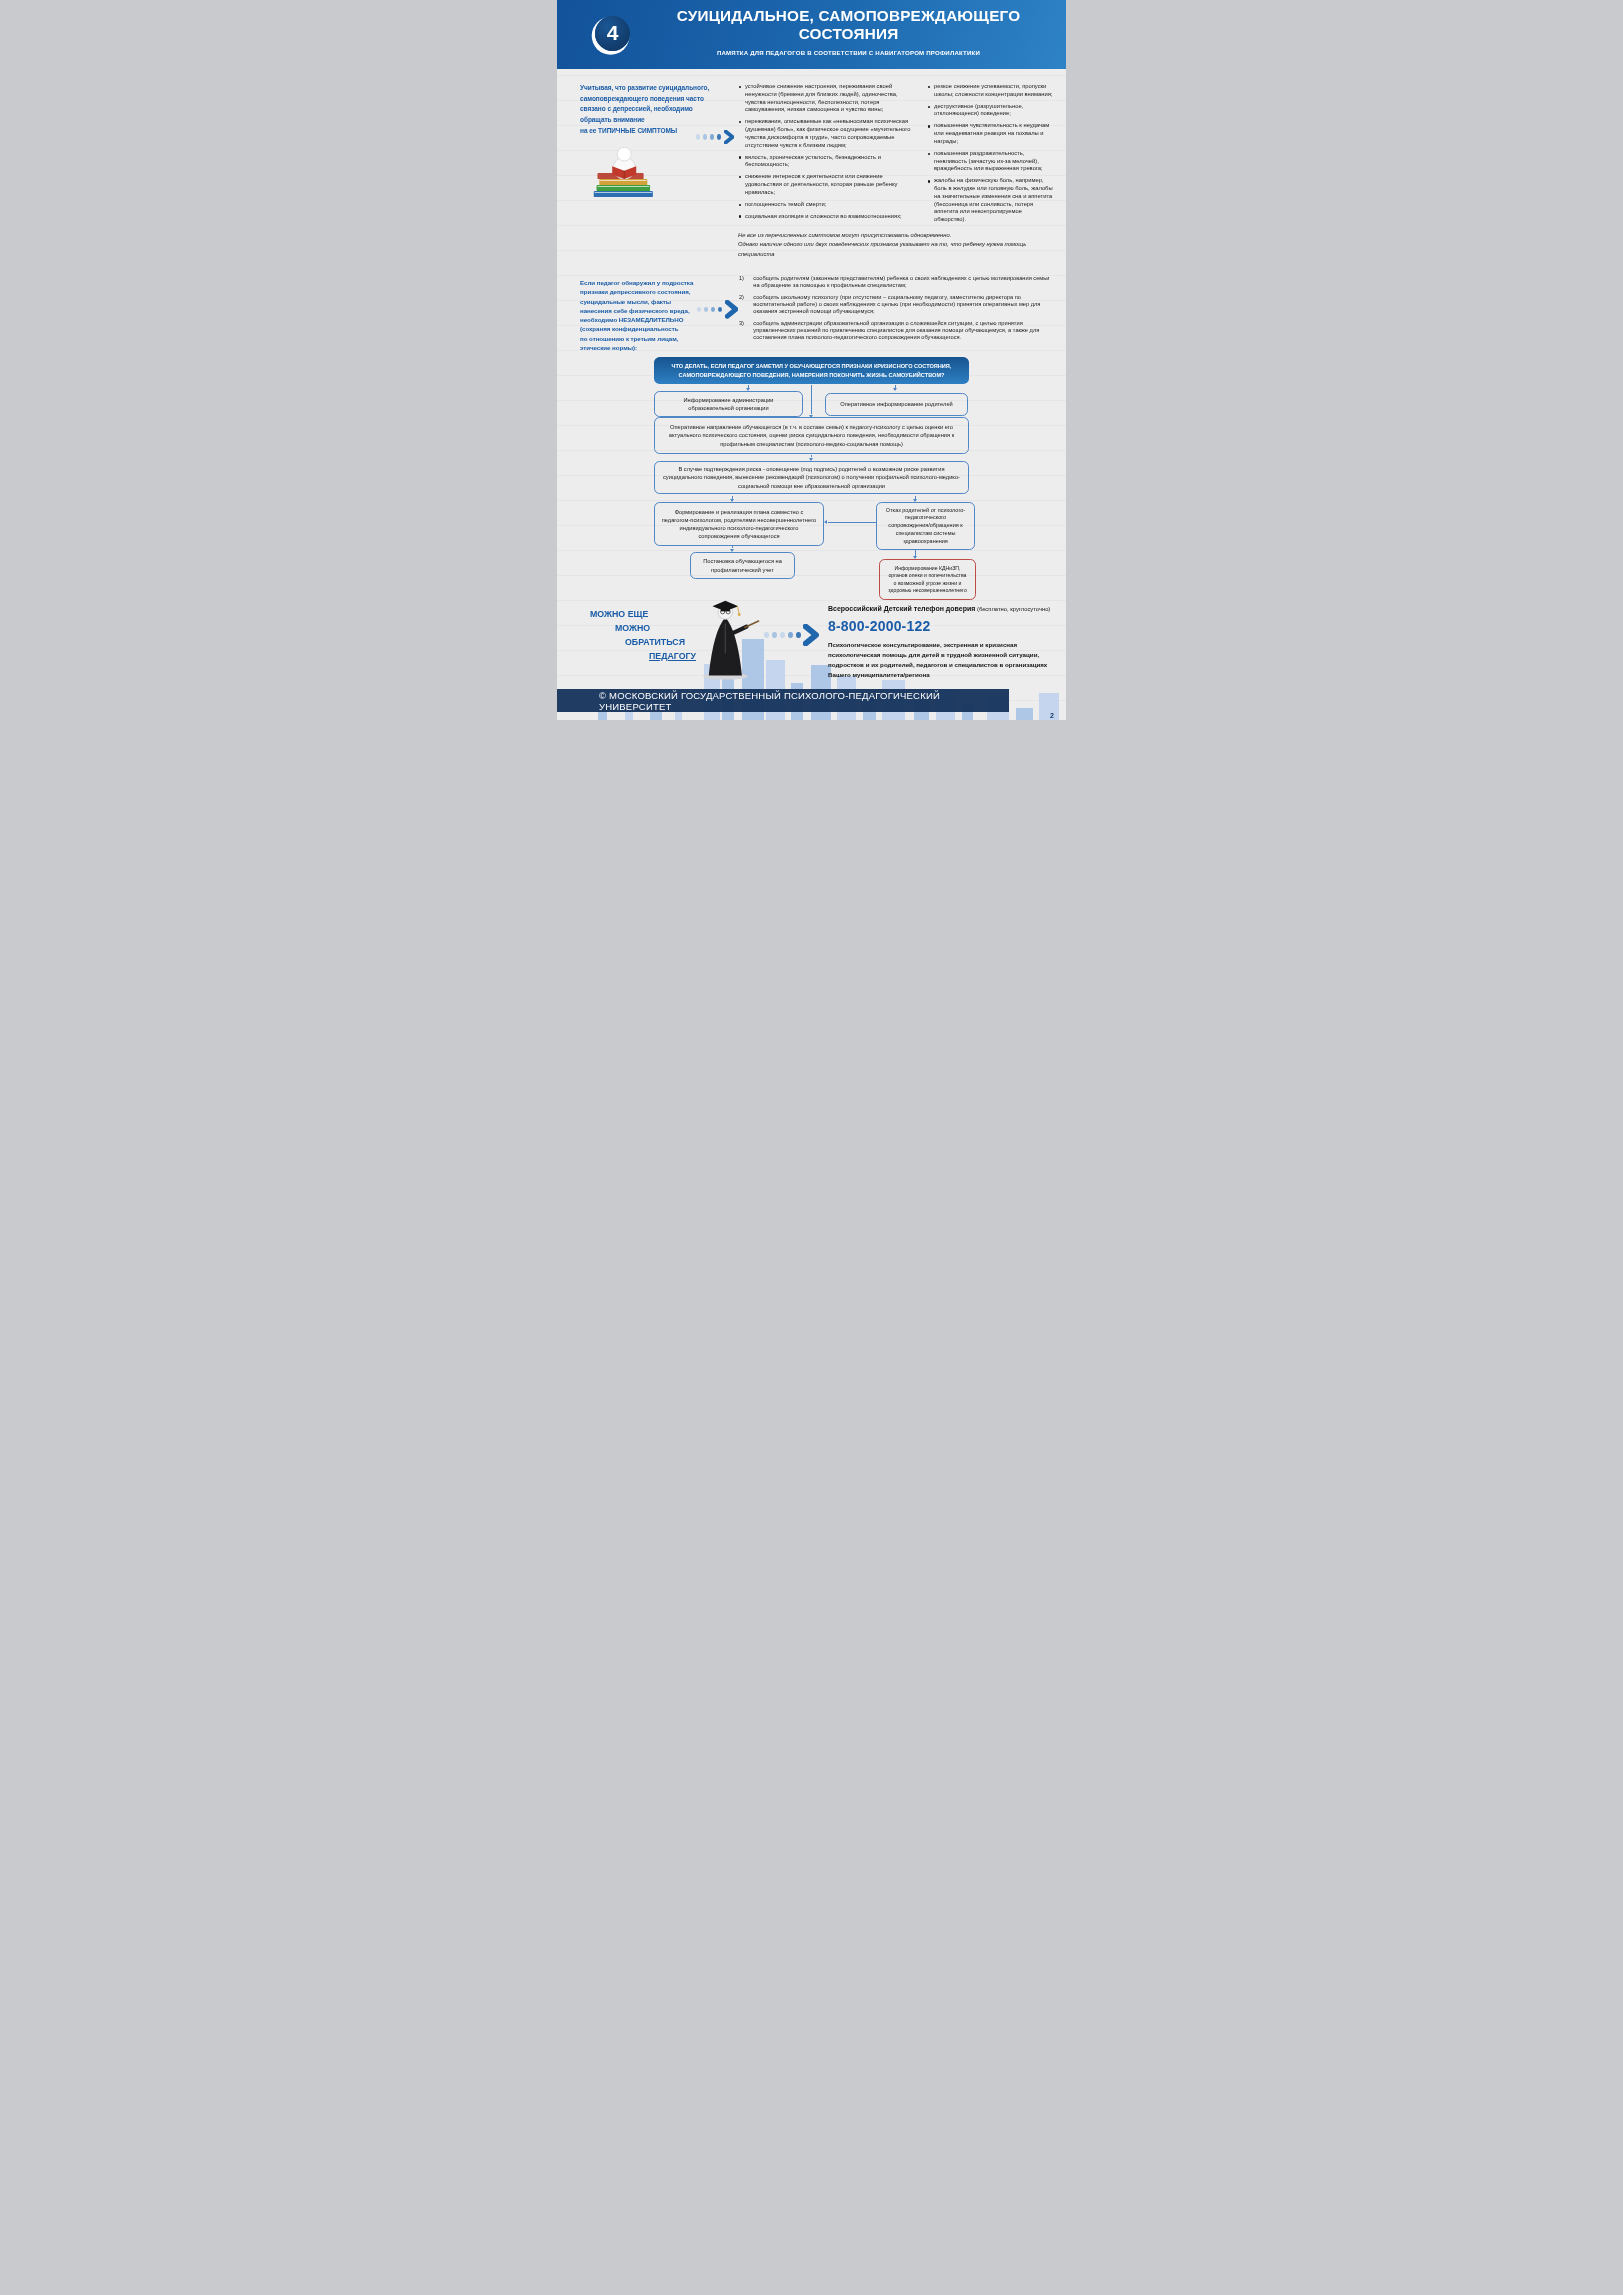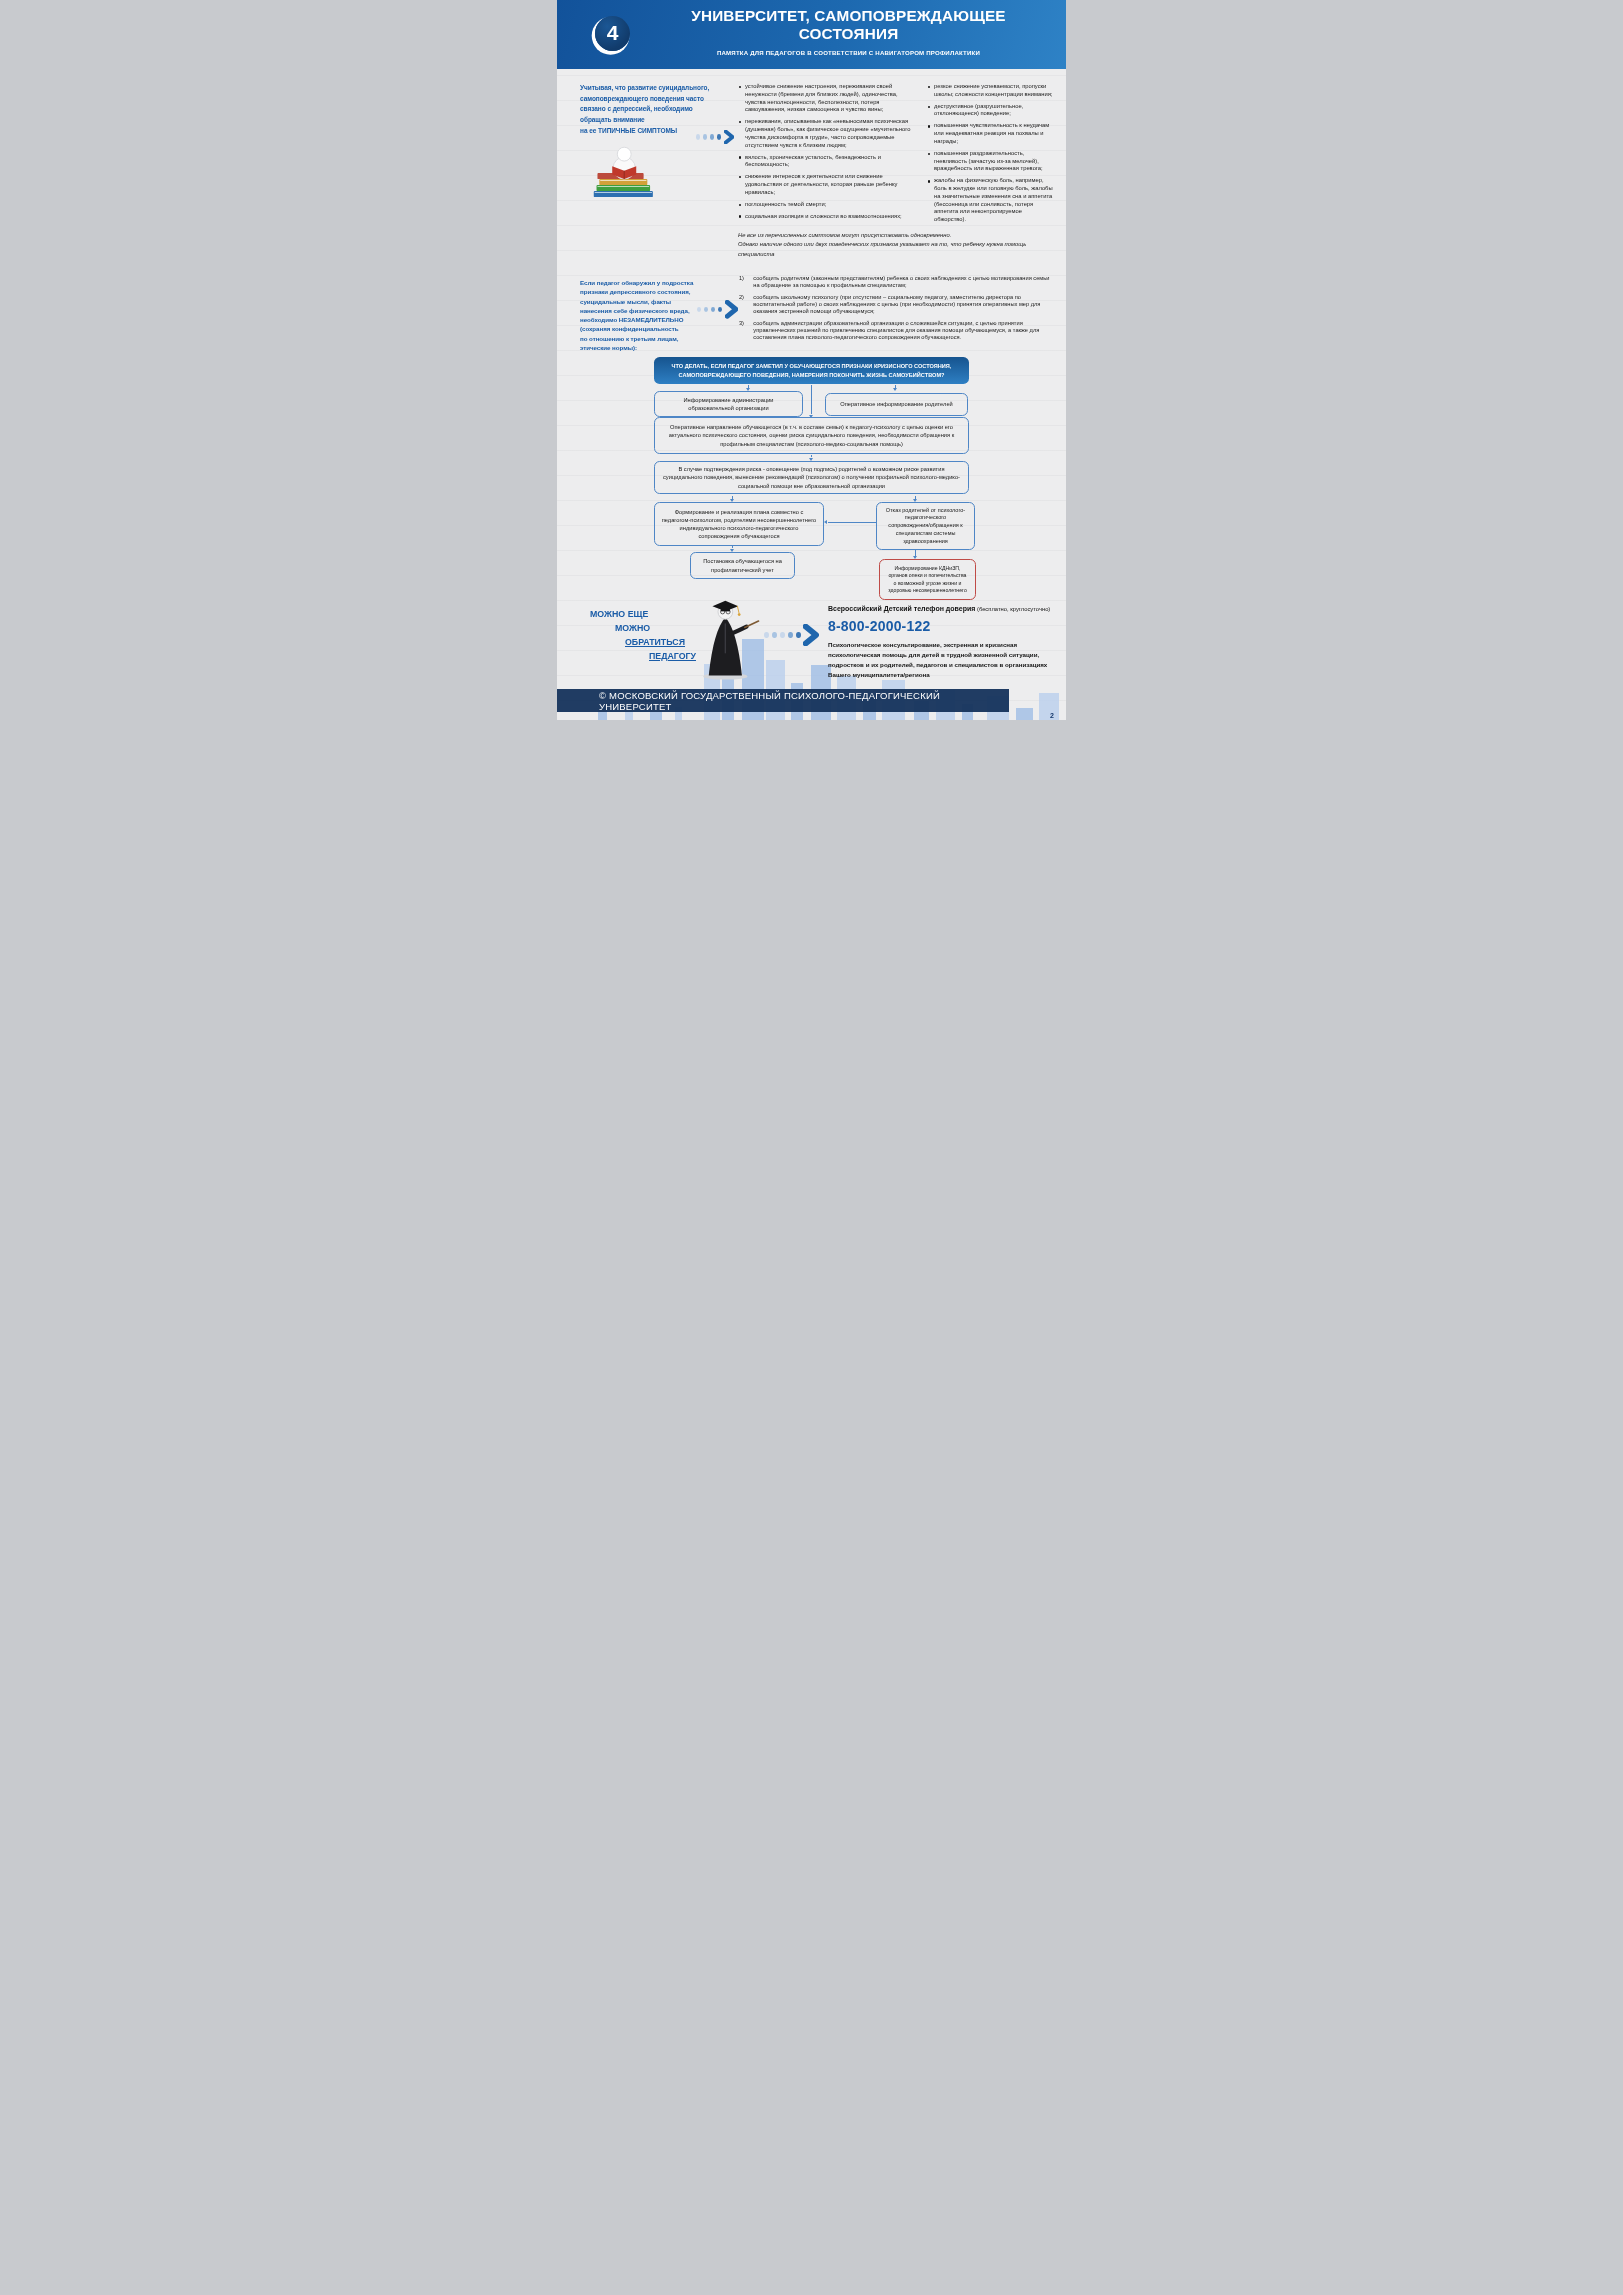--- a/index.html
+++ b/index.html
@@ -58,21 +58,21 @@
   .arr-v{ position:absolute; width:0.9px; background:#4e86c6; z-index:1;}
   .arr-v::after{ content:""; position:absolute; bottom:-3.7px; left:-1.9px;
     border-left:2.3px solid transparent; border-right:2.3px solid transparent; border-top:3.7px solid #4e86c6;}
   .arr-h{ position:absolute; height:0.9px; background:#4e86c6; z-index:1;}
   .arr-h::before{ content:""; position:absolute; left:-3.7px; top:-1.9px;
     border-top:2.3px solid transparent; border-bottom:2.3px solid transparent; border-right:3.7px solid #4e86c6;}
   
   .where{ position:absolute; left:33px; top:607px; width:116px; z-index:2;
     color:#1a5ca7; font-weight:bold; font-size:8.8px; line-height:1.6;}
   .where div:nth-child(2){ margin-left:25px;}
-  .where div:nth-child(3){ margin-left:35px;text-decoration:underline;}
+  .where div:nth-child(3){ margin-left:35px;}
   .where div:nth-child(4){ margin-left:59px;text-decoration:underline;}
   .hotline{ position:absolute; left:271px; top:604px; width:234px; z-index:2;}
   .h-name{ font-weight:bold; font-size:7px; color:#141414;}
   .h-note{ font-size:5.8px; color:#141414;}
   .h-phone{ margin-top:4.6px; font-size:14px; font-weight:bold; color:#1a5ca7; letter-spacing:0.2px;}
   .h-desc{ margin-top:6px; font-size:6.2px; font-weight:bold; color:#141414; line-height:1.62;}
   .skyline{ position:absolute; left:0; top:638px; width:509px; height:82px; z-index:1;}
   .skyline .b{ position:absolute; bottom:0; background:#a3bfe5; opacity:0.85;}
   .skyline .b.light{ background:#bcd0ec;}
   .footer-bar{ position:absolute; left:0; top:689px; width:452px; height:23px; z-index:3;
@@ -83,21 +83,21 @@
   .ill{ position:absolute; z-index:2;}
 </style>
 </head>
 <body>
 
 <div class="poster">
 
   <div class="header">
     <div class="badge">4</div>
     <div class="title">
-      <div>УНИВЕРСИТЕТ, САМОПОВРЕЖДАЮЩЕЕ</div>
+      <div>СУИЦИДАЛЬНОЕ, САМОПОВРЕЖДАЮЩЕГО</div>
       <div>СОСТОЯНИЯ</div>
     </div>
     <div class="subtitle">ПАМЯТКА ДЛЯ ПЕДАГОГОВ В СООТВЕТСТВИИ С НАВИГАТОРОМ ПРОФИЛАКТИКИ</div>
   </div>
 
   <div class="intro-1">
     <div>Учитывая, что развитие суицидального,</div>
     <div>самоповреждающего поведения часто</div>
     <div>связано с депрессией, необходимо</div>
     <div>обращать внимание</div>

